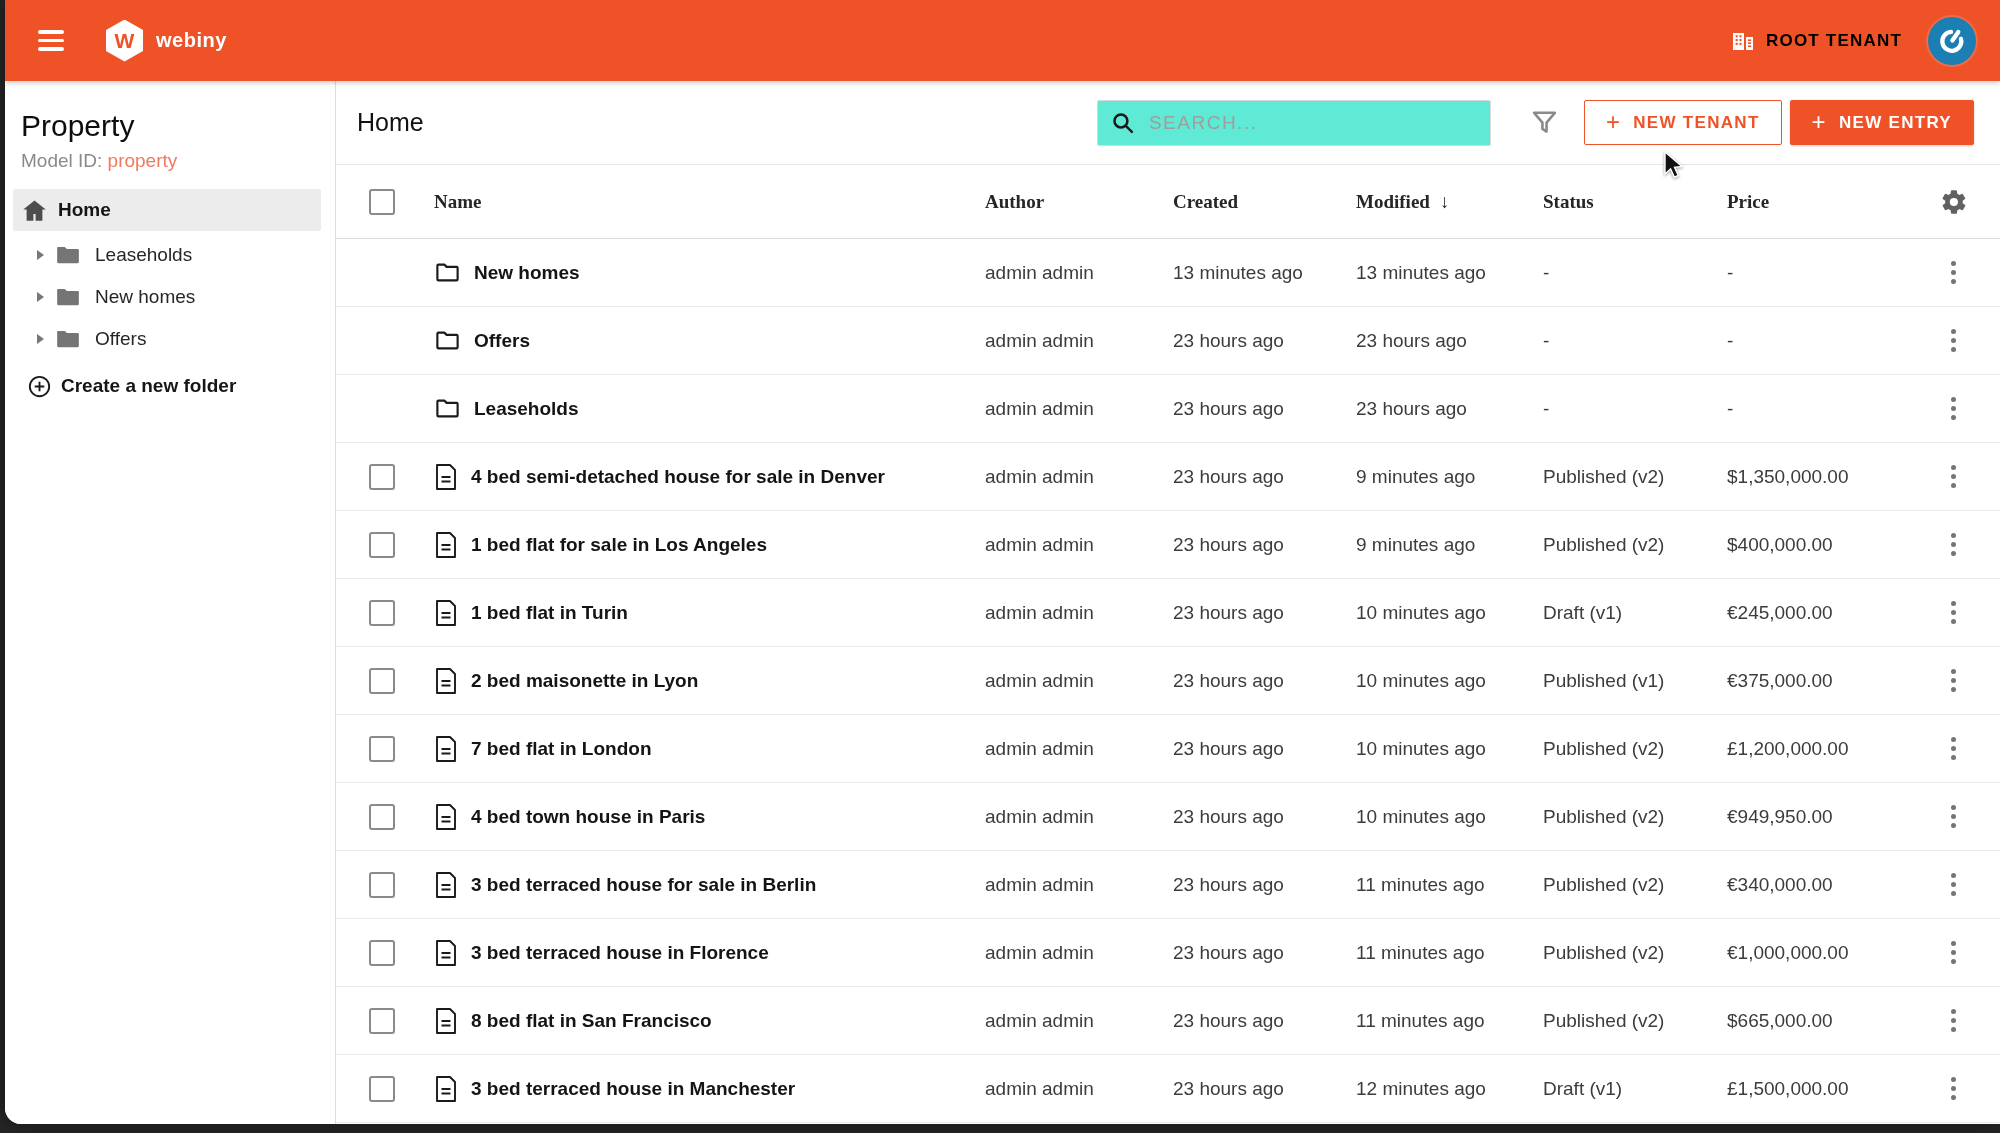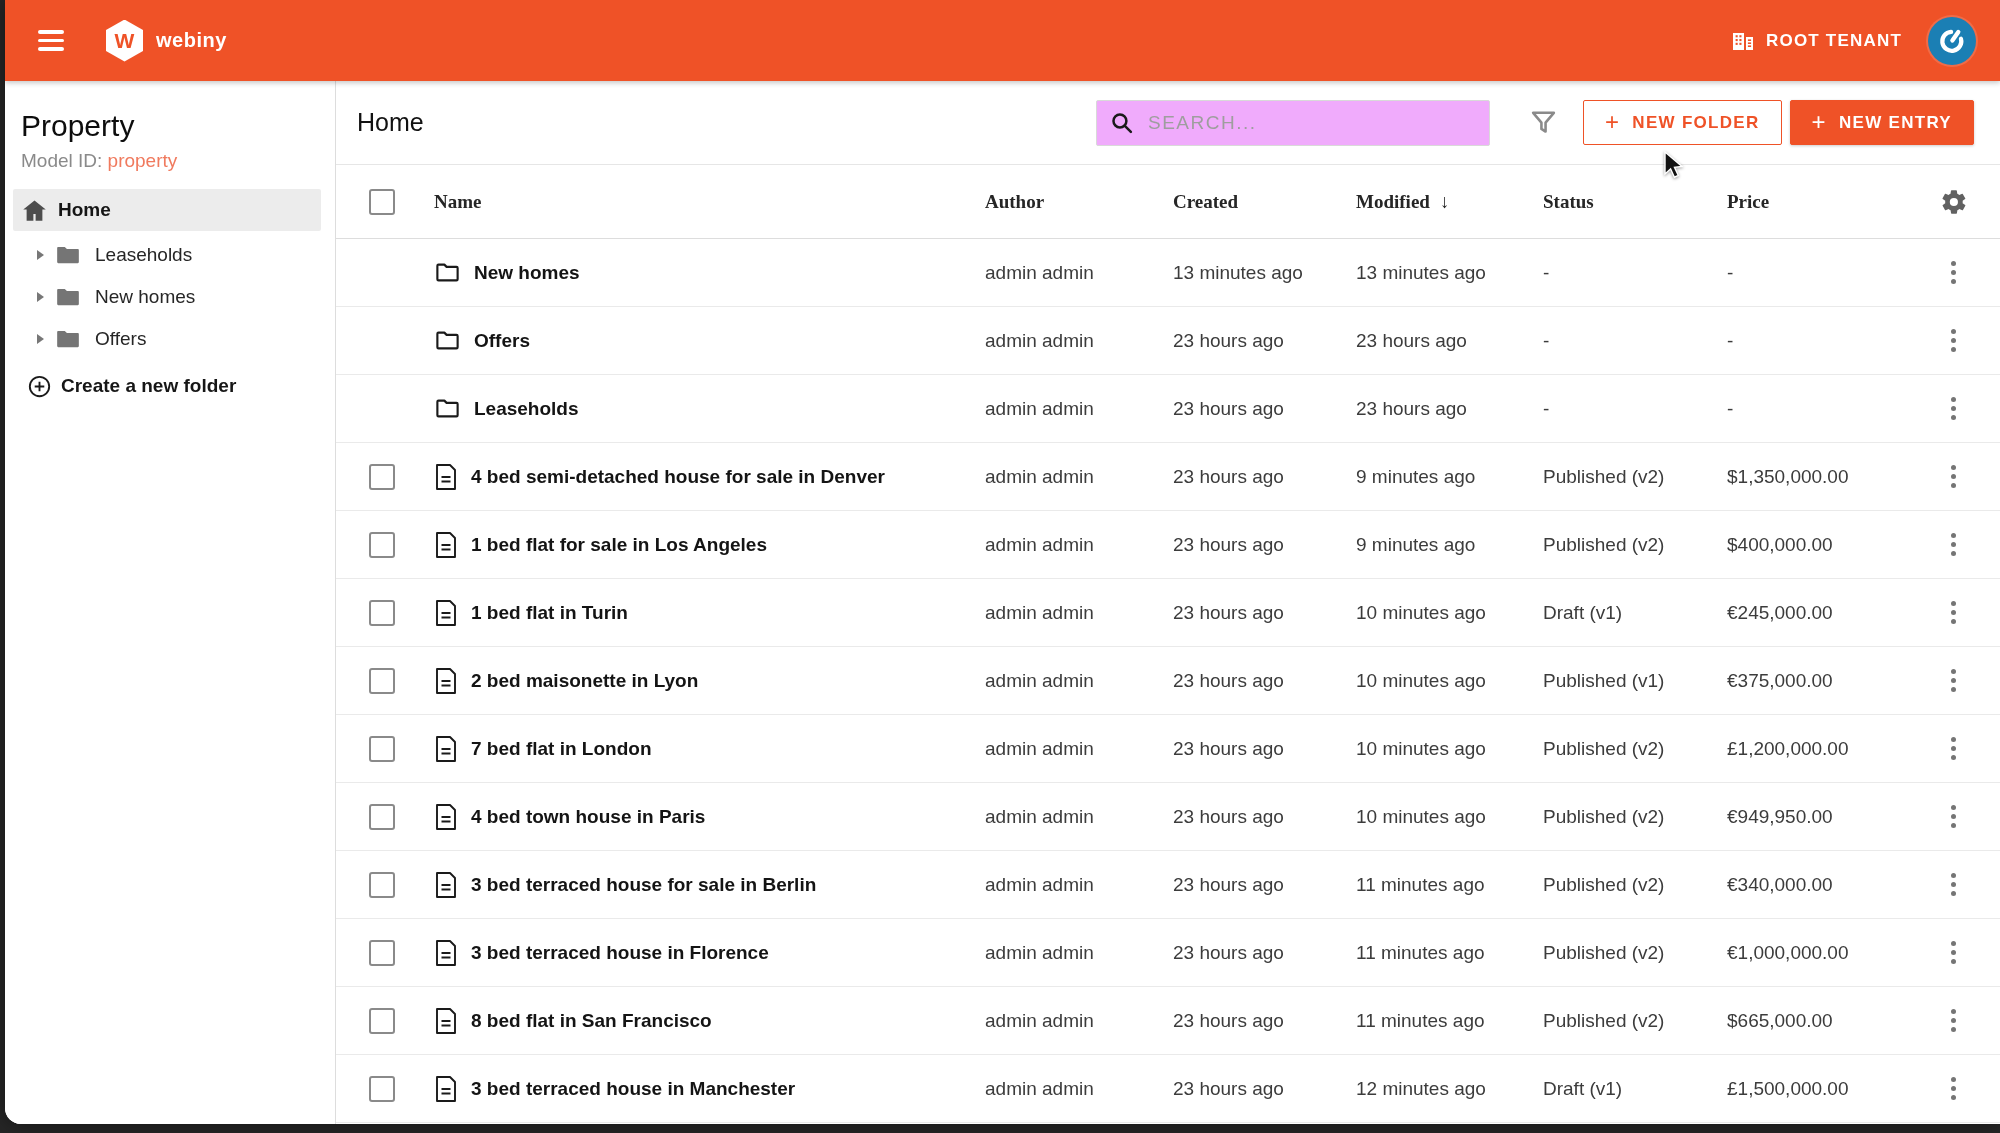--- a/index.html
+++ b/index.html
@@ -14,21 +14,21 @@
   .topbar { height:81px; flex:0 0 81px; background:#EF5227; display:flex; align-items:center;
             box-shadow:0 2px 5px rgba(0,0,0,.22); position:relative; z-index:5; }
   .hamburger { width:26px; margin-left:33px; display:flex; flex-direction:column; gap:5px; cursor:pointer; }
   .hamburger span { display:block; height:3.5px; background:#fff; border-radius:2px; }
   .brand { display:flex; align-items:center; margin-left:42px; gap:13px; }
   .hex { width:37px; height:42px; background:#fff; display:flex; align-items:center; justify-content:center;
          clip-path:polygon(50% 0,100% 25%,100% 75%,50% 100%,0 75%,0 25%); }
   .hex b { color:#EF5227; font-size:21px; font-weight:bold; }
   .brand-name { color:#fff; font-size:20px; font-weight:bold; letter-spacing:.5px; }
   .topbar-right { margin-left:auto; display:flex; align-items:center; gap:26px; padding-right:24px; }
-  .tenant { display:flex; align-items:center; gap:11px; color:#ffffff; font-size:17px; font-weight:600;
+  .tenant { display:flex; align-items:center; gap:11px; color:#000000; font-size:17px; font-weight:600;
             letter-spacing:1.2px; cursor:pointer; }
   .avatar { width:48px; height:48px; border-radius:50%; background:#1B7FB4; display:flex;
             align-items:center; justify-content:center; cursor:pointer; box-shadow:0 0 0 2px rgba(255,255,255,.15); }
 
   
   .app-body { flex:1; display:flex; min-height:0; }
   .sidebar { width:331px; flex:0 0 331px; border-right:1px solid #ddd; background:#fff; position:relative; }
   .side-title { margin:28px 16px 0 16px; font-size:30px; color:#0d0d0d; font-weight:400; }
   .model-id { margin:7px 16px 0 16px; font-size:19px; color:#8a8a8a; }
   .model-id .mid-val { color:#F07A5E; }
@@ -42,21 +42,21 @@
   .create-folder { margin-top:5px; height:42px; display:flex; align-items:center; gap:9px;
                    padding-left:22px; cursor:pointer; }
   .create-folder .lbl { font-size:19px; font-weight:700; color:#161616; }
 
   
   .content { flex:1; display:flex; flex-direction:column; min-width:0; background:#fff; }
   .content-header { height:84px; flex:0 0 84px; display:flex; align-items:center;
                     border-bottom:1px solid #e6e6e6; padding:0 26px 0 21px; }
   .page-title { font-size:25px; font-weight:400; color:#111; }
   .spacer { flex:1; }
-  .searchbox { width:394px; height:46px; border:1px solid #d9d9d9; border-radius:2px; background:#f0abfc;
+  .searchbox { width:394px; height:46px; border:1px solid #d9d9d9; border-radius:2px; background:#5eead4;
                display:flex; align-items:center; padding:0 12px; gap:14px; }
   .searchbox input { border:0; outline:0; flex:1; font-size:19px; letter-spacing:1.5px; color:#333;
                      font-family:inherit; background:transparent; }
   .searchbox input::placeholder { color:#9e9e9e; }
   .filter-btn { margin-left:38px; background:none; border:0; display:flex; cursor:pointer; }
   .btn { height:45px; border-radius:2px; font-size:17px; font-weight:600; letter-spacing:1.3px;
          display:flex; align-items:center; gap:12px; padding:0 21px; cursor:pointer; font-family:inherit; }
   .btn .plus { font-size:24px; font-weight:400; line-height:1; margin-top:-2px; }
   .btn-outline { margin-left:24px; background:#fff; border:1px solid #EF5227; color:#EF5227; }
   .btn-filled { margin-left:8px; background:#EF5227; border:1px solid #EF5227; color:#fff;
@@ -215,21 +215,21 @@
             </span>
             <input type="text" placeholder="SEARCH..." style="">
           </div>
           <button class="filter-btn">
             <svg width="31" height="31" viewBox="0 0 24 24">
                 <path d="M4 4.5h16l-6.4 7.6v6.9l-3.2-2v-4.9z" fill="none" stroke="#8a8a8a" stroke-width="2" stroke-linejoin="round"></path>
               </svg>
           </button>
           <button class="btn btn-outline">
             <span class="plus">+</span>
-            <span>NEW FOLDER</span>
+            <span>NEW TENANT</span>
           </button>
           <button class="btn btn-filled">
             <span class="plus">+</span>
             <span>NEW ENTRY</span>
           </button>
         </div>
 
         <div class="table">
           <div class="trow thead">
             <div class="cell cell-check">

